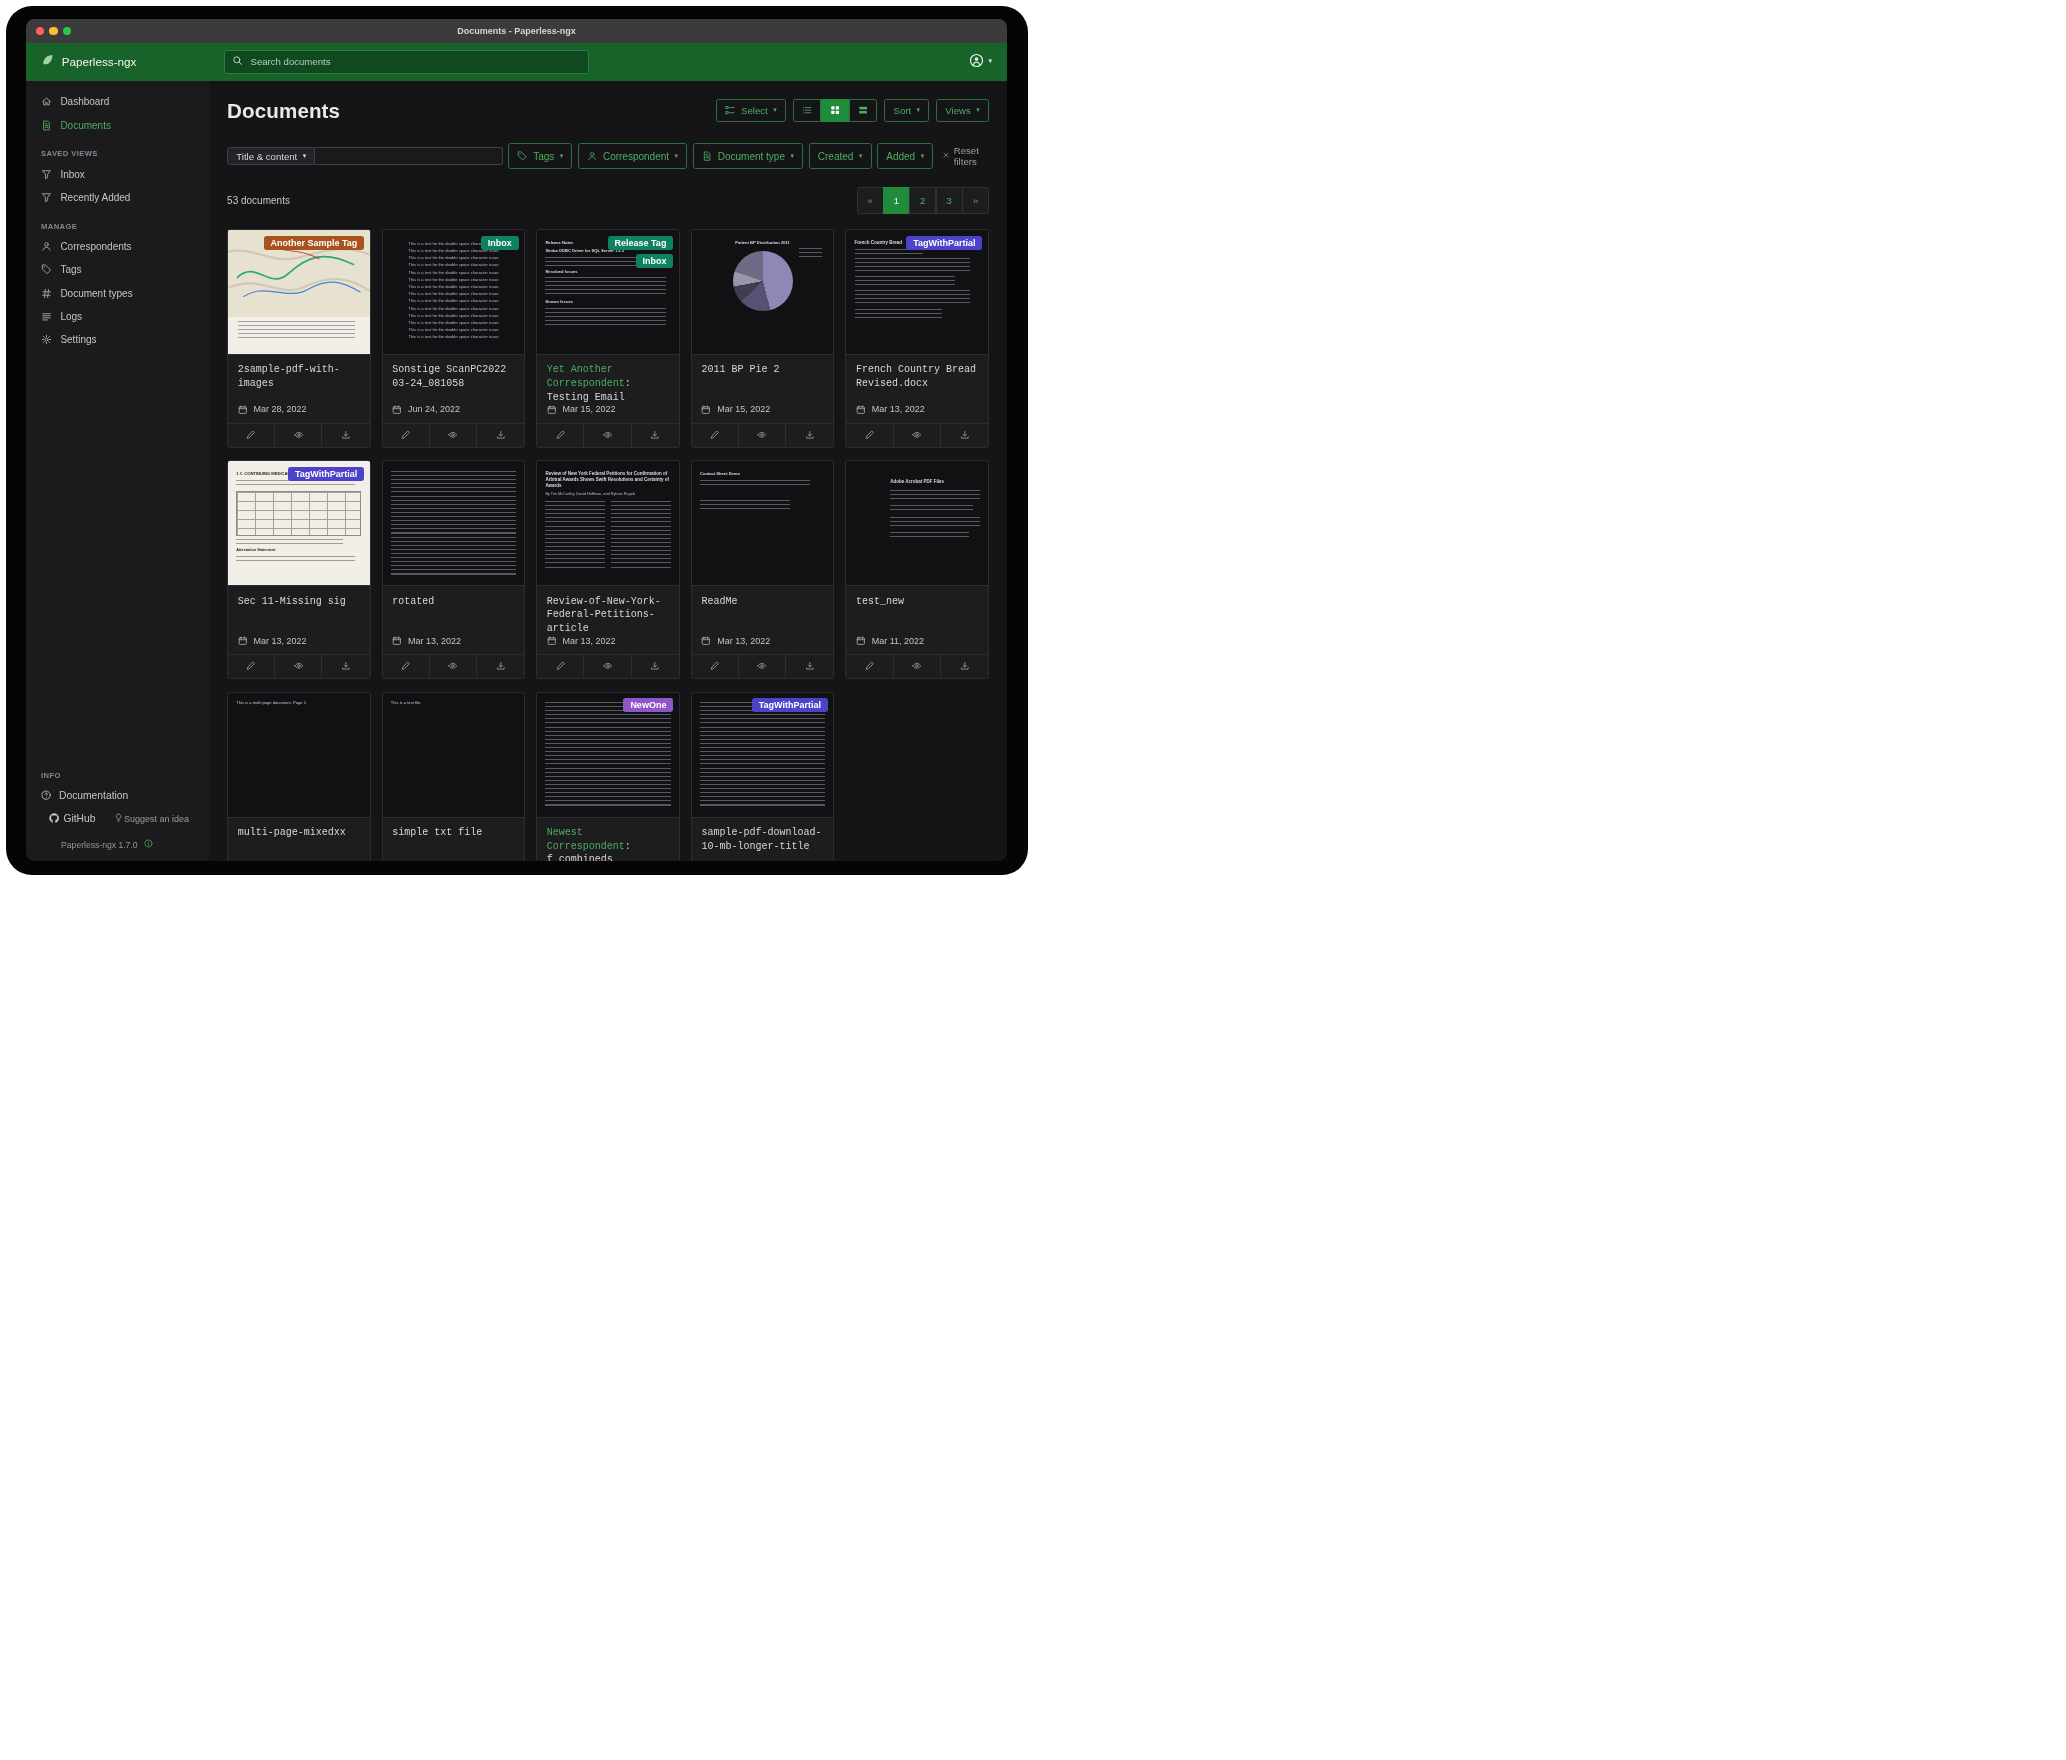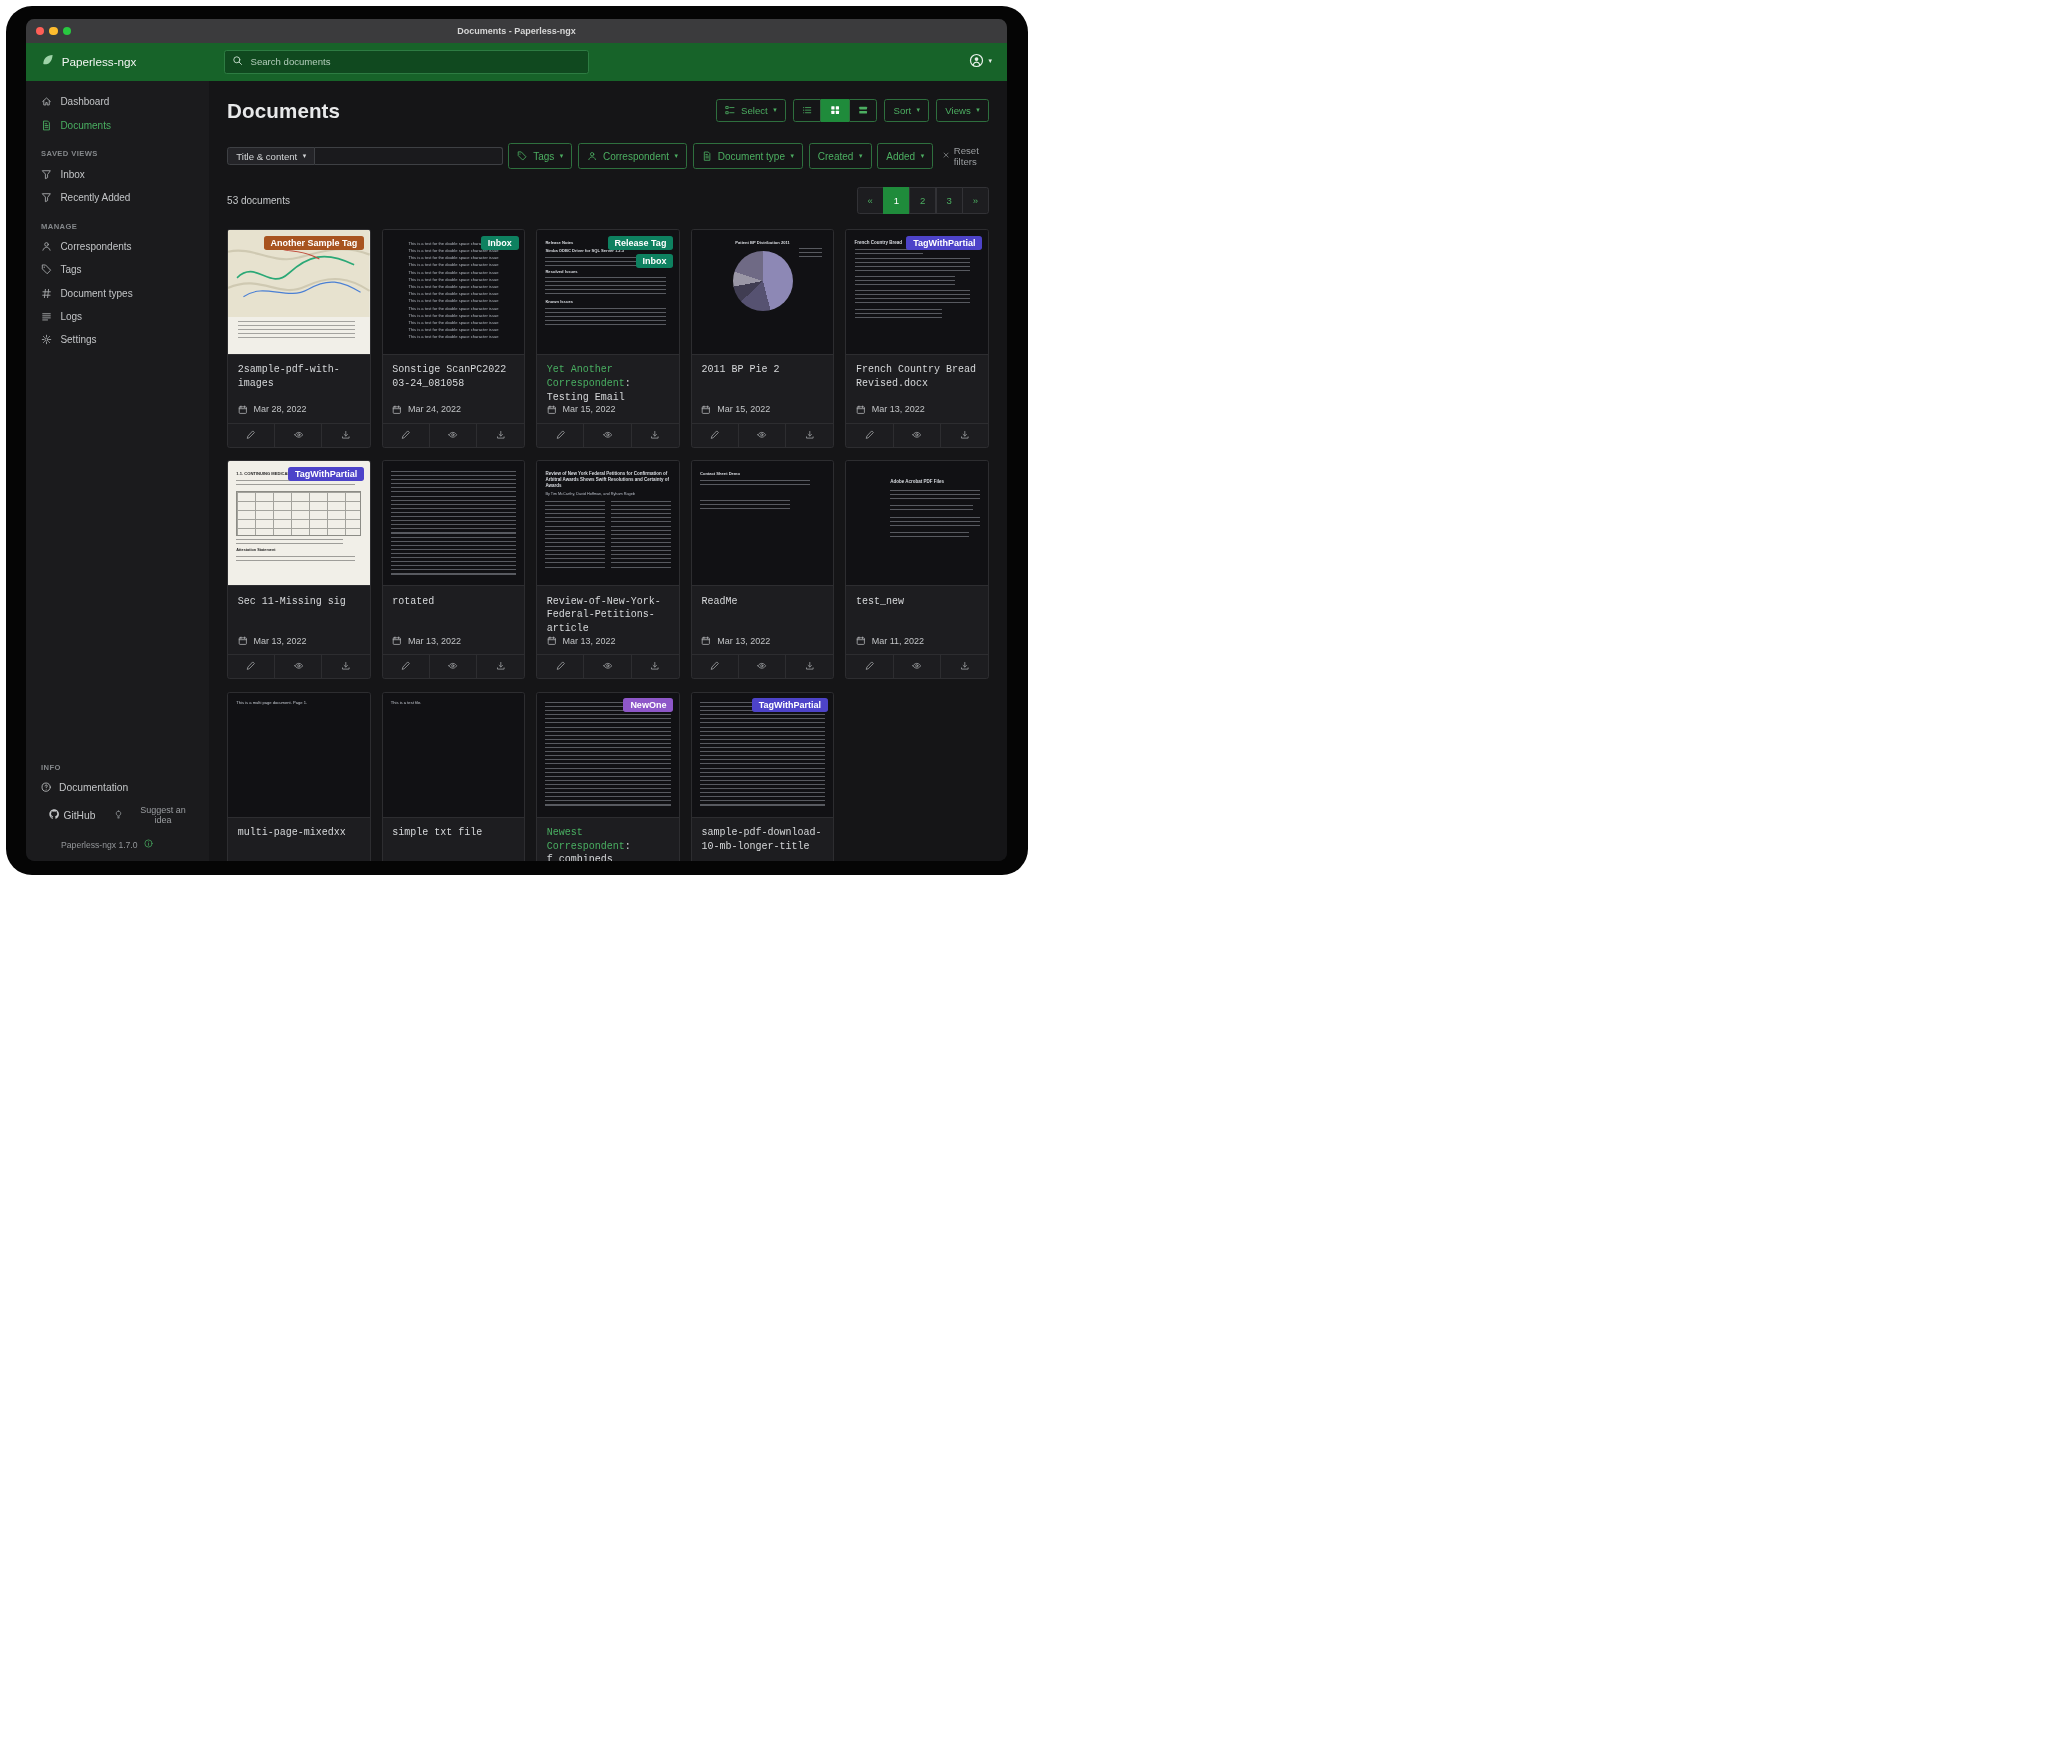--- a/index.html
+++ b/index.html
@@ -42,21 +42,21 @@
   .side-header{font-size:7.6px;letter-spacing:0.4px;color:#85888b;font-weight:700;
     padding:12.4px 15px 4.1px;}
   .side-item{display:flex;align-items:flex-end;gap:7.6px;color:#c3c5c7;font-size:10px;
     padding:6.2px 15px;cursor:pointer;}
   .side-item .icon{color:#a9abad;font-size:11px;width:11.7px;display:inline-flex;}
   .side-item.active{color:#49ae61;}
   .side-item.active .icon{color:#49ae61;}
   .side-spacer{flex:1;}
   .side-bottom{padding-bottom:11px;}
   .info-row{display:flex;align-items:center;gap:7.6px;padding:5.5px 15px;color:#c3c5c7;font-size:10.3px;}
-  .info-extra{display:flex;align-items:center;gap:9px;color:#9a9da0;font-size:9px;margin-left:11px;text-align:center;}
+  .info-extra{display:flex;align-items:center;gap:1px;color:#9a9da0;font-size:9px;margin-left:11px;text-align:center;}
   .version-row{display:flex;align-items:flex-end;gap:6.2px;color:#94979a;font-size:8.6px;
     padding:8.2px 15px 0;margin-left:20px;}
   .version-row .icon{color:#49ae61;font-size:9px;}
   
   .main{flex:1;min-width:0;background:#151517;padding:18px 18px 0;display:flex;flex-direction:column;overflow:hidden;}
   .title-row{display:flex;align-items:center;}
   h1.page-title{margin:0;font-size:20.6px;font-weight:700;color:#e8e9ea;letter-spacing:0.1px;}
   .title-controls{margin-left:auto;display:flex;align-items:center;gap:6.9px;border-radius:6px;}
   .btn{display:inline-flex;align-items:center;gap:5.5px;background:transparent;
     border:0.7px solid #2e6f3e;color:#4cae61;border-radius:2.7px;height:23.4px;padding:0 8.2px;
@@ -496,21 +496,21 @@
               <div class="card-body">
                 <div class="doc-title"><span>Sonstige ScanPC2022 03-24_081058</span></div>
               </div>
               <div class="doc-date">
                 <span class="icon">
                   <svg width="1em" height="1em" viewBox="0 0 16 16" fill="none" stroke="currentColor" stroke-width="1.3" stroke-linecap="round" stroke-linejoin="round">
                     <rect x="2" y="3" width="12" height="11" rx="1.4"></rect>
                     <path d="M2 6.2h12M5 1.7v2.5M11 1.7v2.5"></path>
                   </svg>
                 </span>
-                <span>Mar 24, 2022</span>
+                <span>Jun 24, 2022</span>
               </div>
               <div class="card-actions">
                 <button>
                   <span class="icon"><svg width="1em" height="1em" viewBox="0 0 16 16" fill="none" stroke="currentColor" stroke-width="1.3" stroke-linecap="round" stroke-linejoin="round">
                       <path d="M11.7 2 14 4.3 5.3 13 2 14l1-3.3z"></path>
                     </svg></span>
                 </button>
                 <button>
                   <span class="icon"><svg width="1em" height="1em" viewBox="0 0 16 16" fill="none" stroke="currentColor" stroke-width="1.3" stroke-linecap="round" stroke-linejoin="round">
                       <path d="M1.5 8s2.5-4.1 6.5-4.1S14.5 8 14.5 8 12 12.1 8 12.1 1.5 8 1.5 8z"></path>

